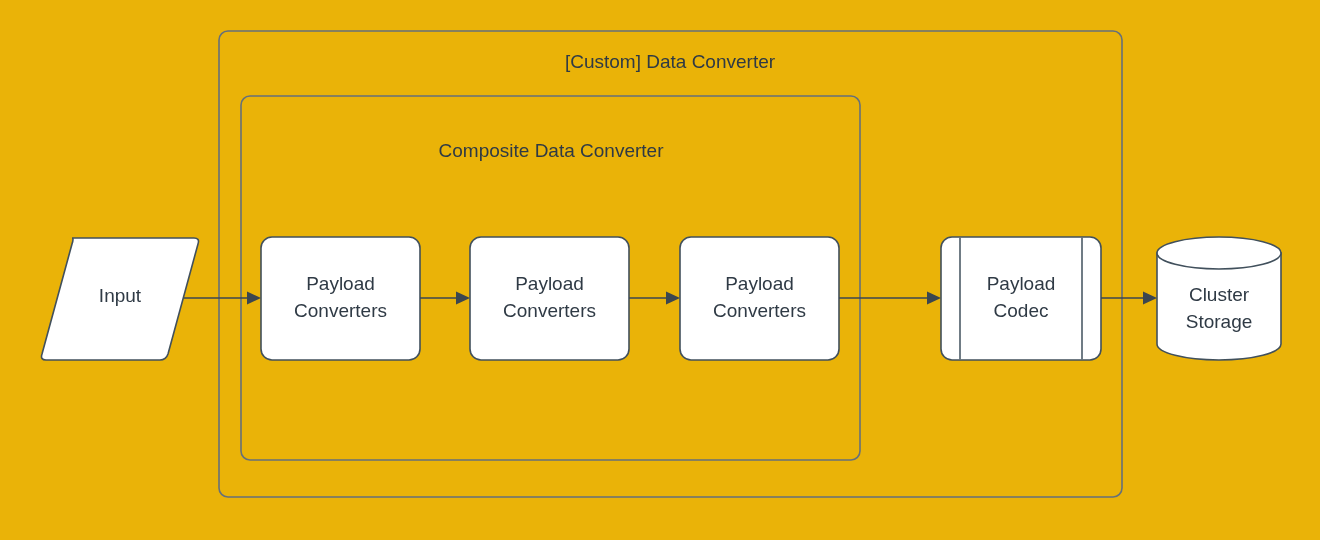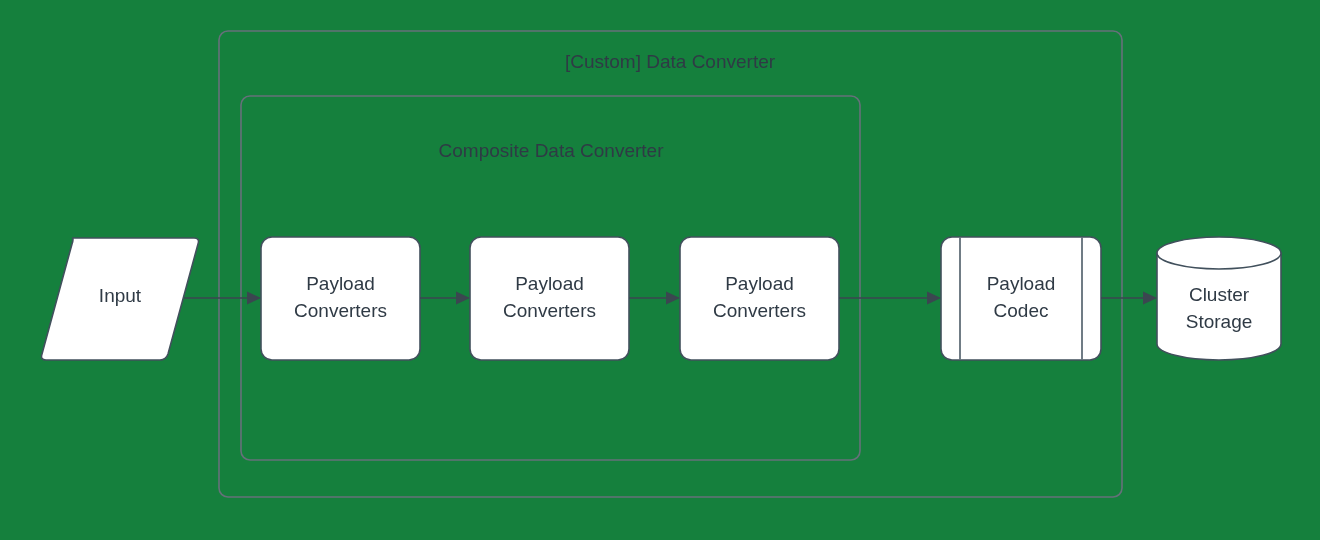--- a/index.html
+++ b/index.html
@@ -8,21 +8,21 @@
     padding: 0;
     background: #ffffff;
   }
   body {
     font-family: "Liberation Sans", sans-serif;
   }
   #stage {
     position: relative;
     width: 1320px;
     height: 540px;
-    background: #15803d;
+    background: #eab308;
     overflow: hidden;
   }
   #stage svg {
     position: absolute;
     left: 0;
     top: 0;
   }
   .shape-stroke {
     fill: #ffffff;
     stroke: #41505c;

